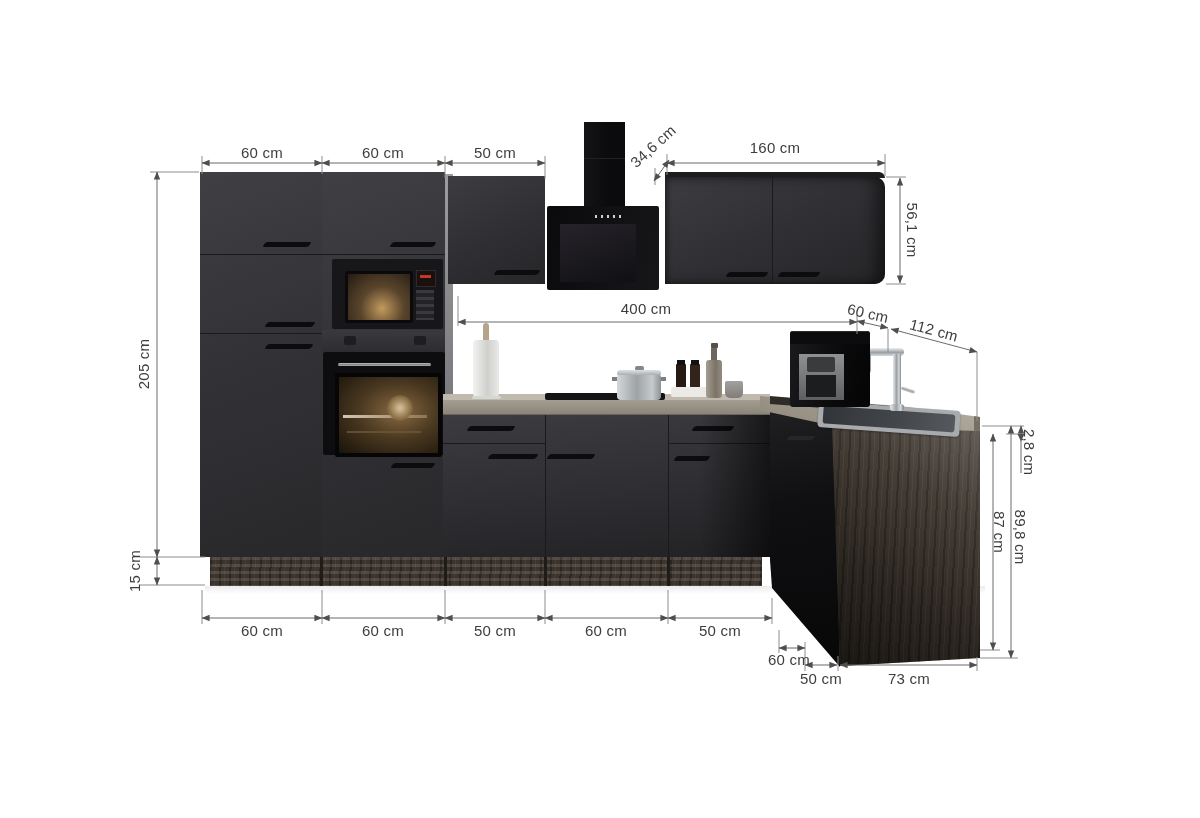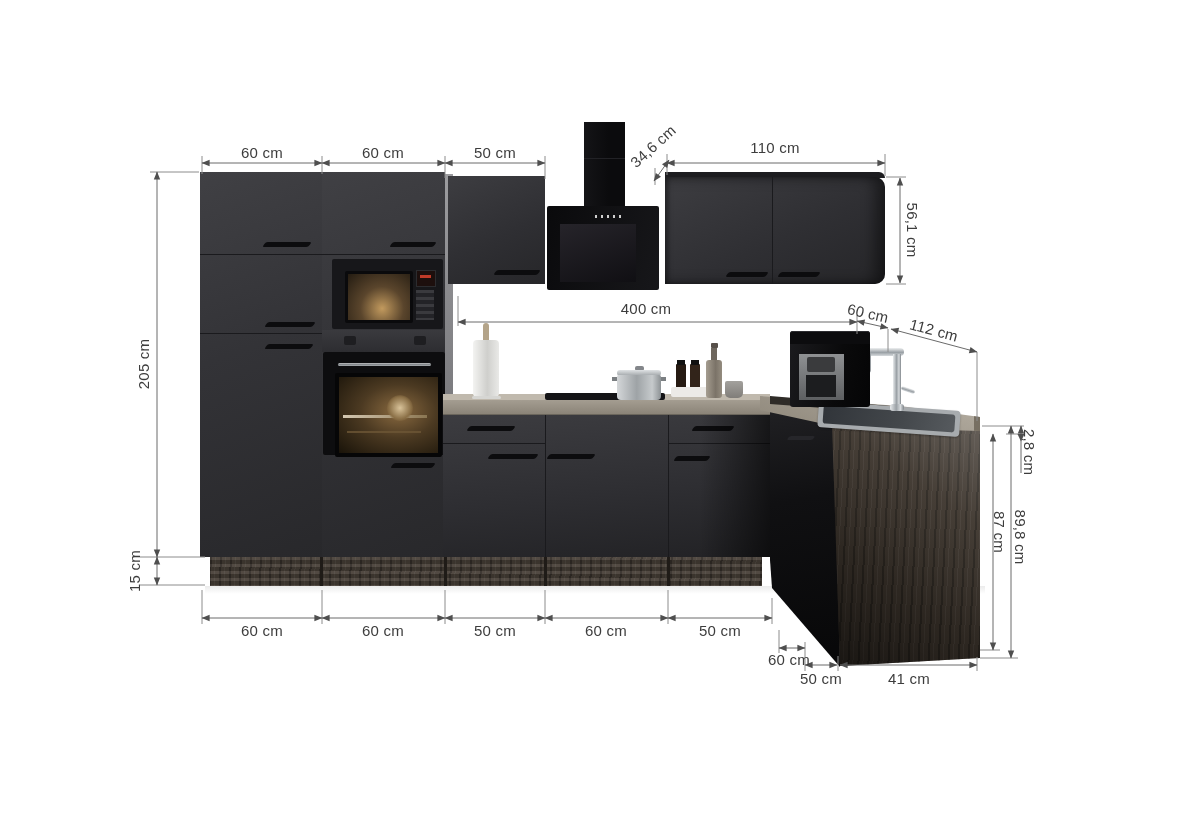--- a/index.html
+++ b/index.html
@@ -251,32 +251,32 @@
     </g>
 
     <line x1="1021" y1="426" x2="1021" y2="473" stroke="#6a6a6a" stroke-width="1" marker-start="url(#ah)"></line>
     <path d="M1021,434 L1017.5,441.5 L1024.5,441.5 z" fill="#4f4f4f" transform="rotate(180 1021 437.75)"></path>
   </svg>
 
   <div class="dim" style="left:262px;top:152px">60 cm</div>
   <div class="dim" style="left:383px;top:152px">60 cm</div>
   <div class="dim" style="left:495px;top:152px">50 cm</div>
   <div class="dim" style="left:653px;top:146px;--r:-42deg">34,6 cm</div>
-  <div class="dim" style="left:775px;top:147px">110 cm</div>
+  <div class="dim" style="left:775px;top:147px">160 cm</div>
   <div class="dim" style="left:912px;top:230px;--r:90deg">56,1 cm</div>
   <div class="dim" style="left:646px;top:308px">400 cm</div>
   <div class="dim" style="left:868px;top:313px;--r:12.5deg">60 cm</div>
   <div class="dim" style="left:934px;top:330px;--r:15deg">112 cm</div>
   <div class="dim" style="left:1029px;top:452px;--r:90deg">2,8 cm</div>
   <div class="dim" style="left:999px;top:532px;--r:90deg">87 cm</div>
   <div class="dim" style="left:1020px;top:537px;--r:90deg">89,8 cm</div>
   <div class="dim" style="left:143px;top:364px;--r:-90deg">205 cm</div>
   <div class="dim" style="left:134px;top:571px;--r:-90deg">15 cm</div>
   <div class="dim" style="left:262px;top:630px">60 cm</div>
   <div class="dim" style="left:383px;top:630px">60 cm</div>
   <div class="dim" style="left:495px;top:630px">50 cm</div>
   <div class="dim" style="left:606px;top:630px">60 cm</div>
   <div class="dim" style="left:720px;top:630px">50 cm</div>
   <div class="dim" style="left:789px;top:659px">60 cm</div>
   <div class="dim" style="left:821px;top:678px">50 cm</div>
-  <div class="dim" style="left:909px;top:678px">41 cm</div>
+  <div class="dim" style="left:909px;top:678px">73 cm</div>
 
 </div>
 
 </body></html>

